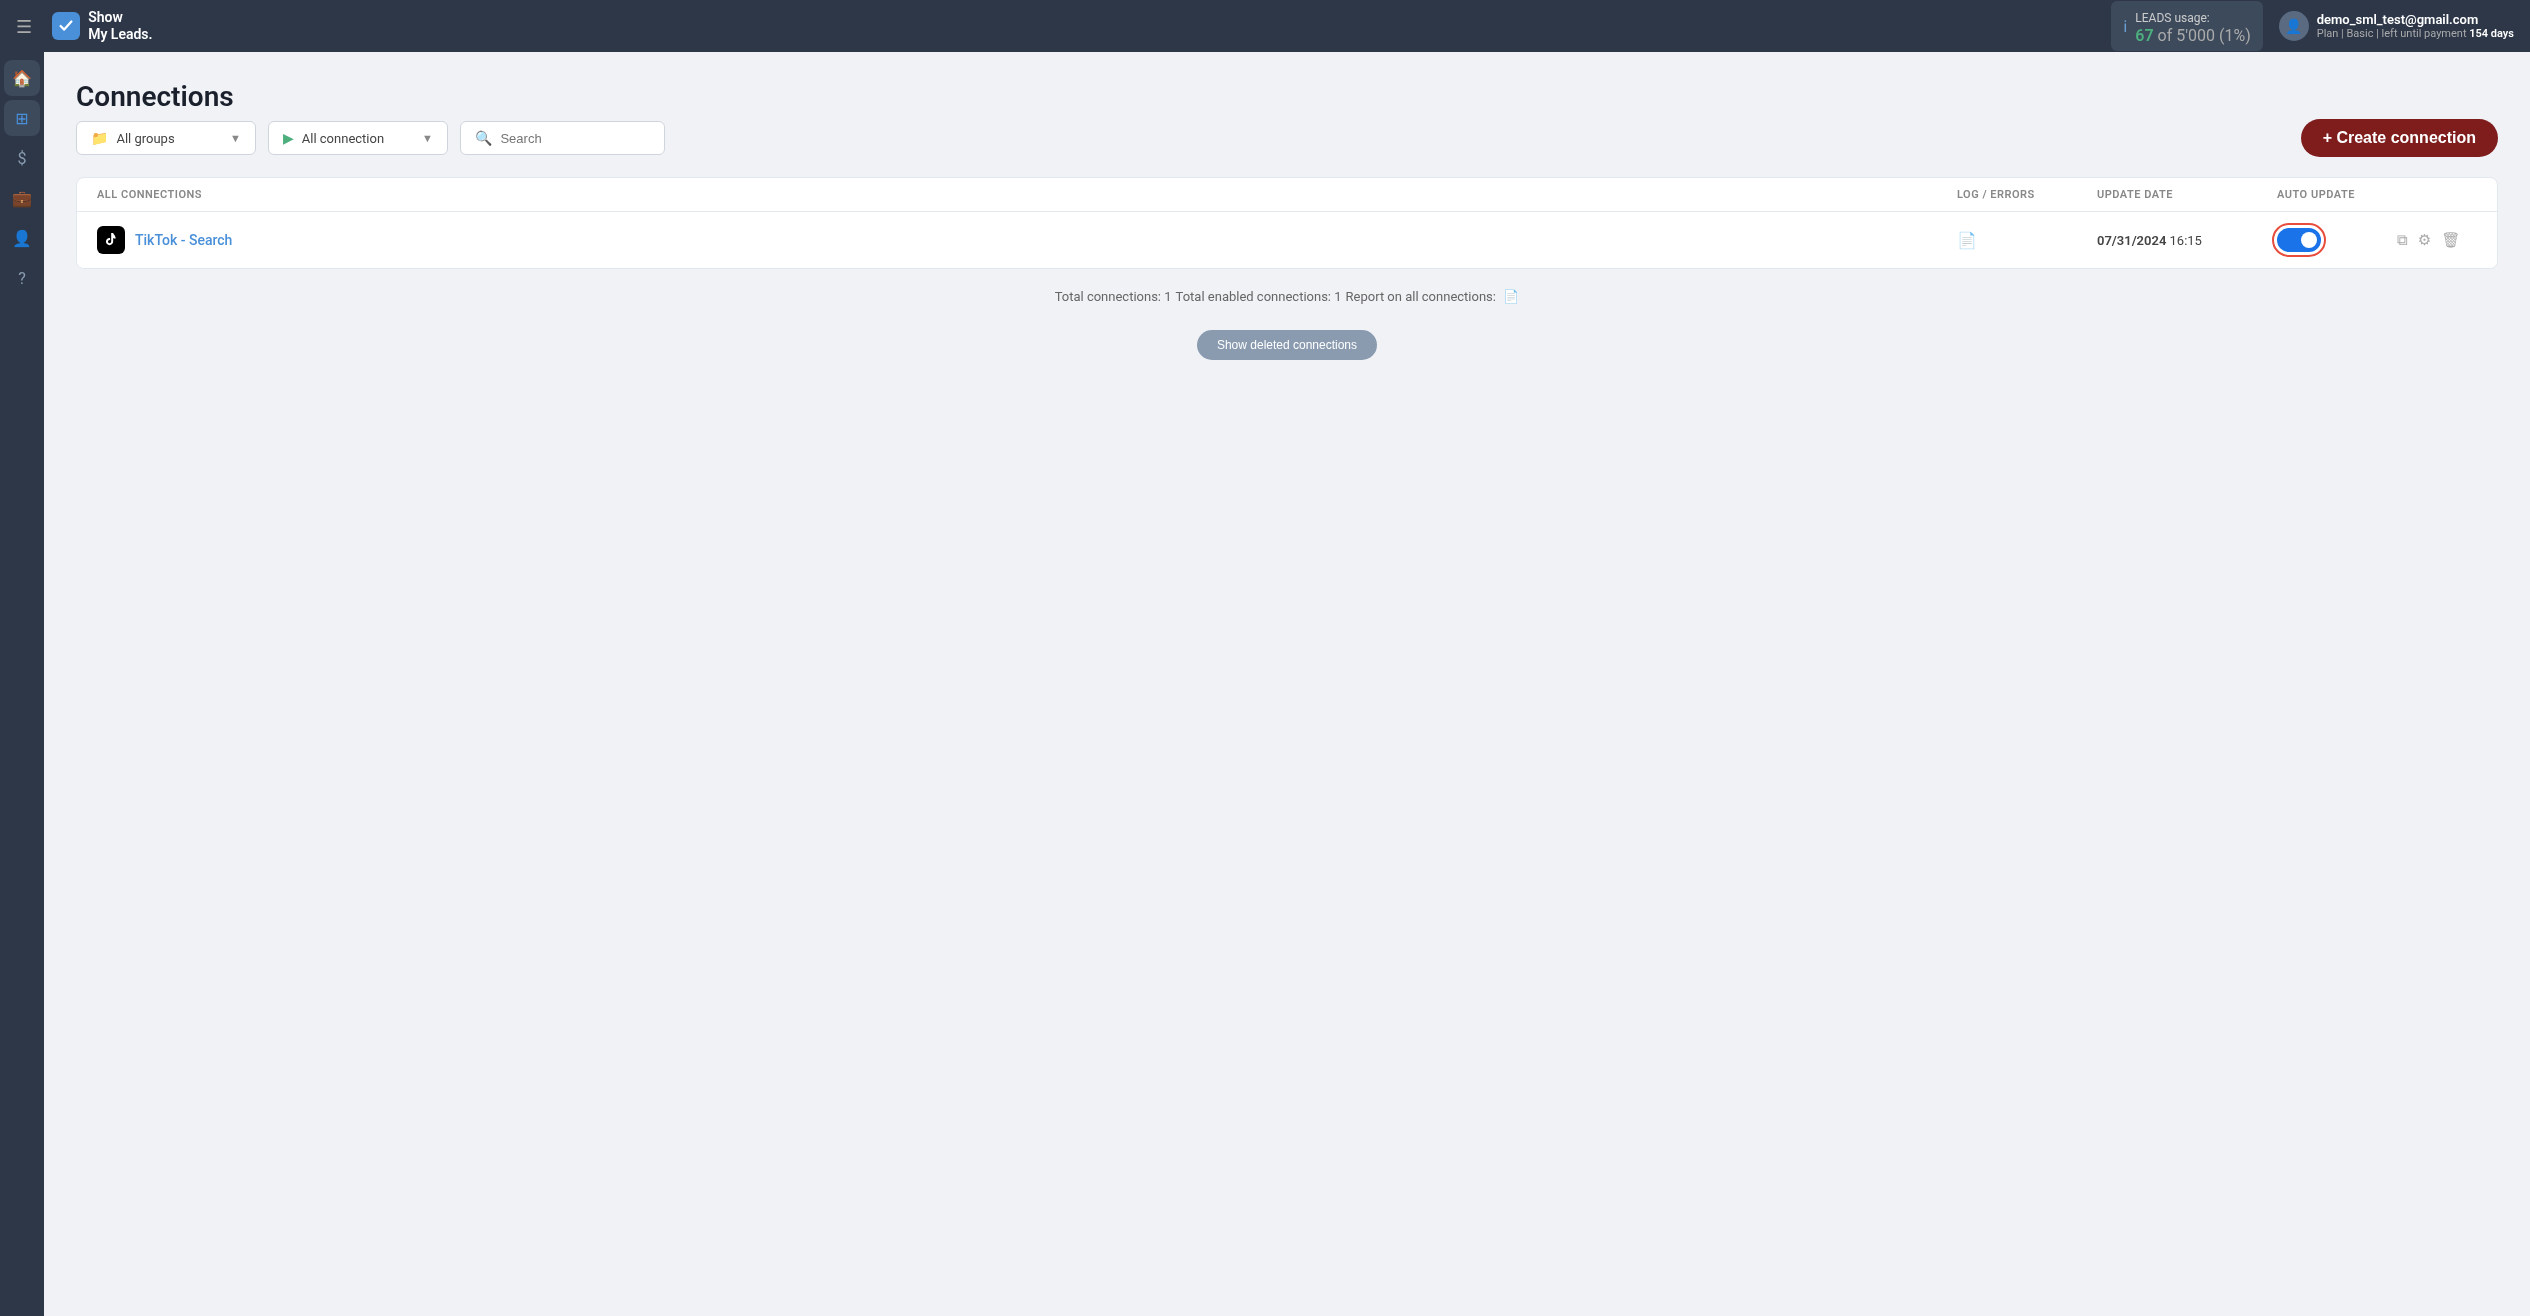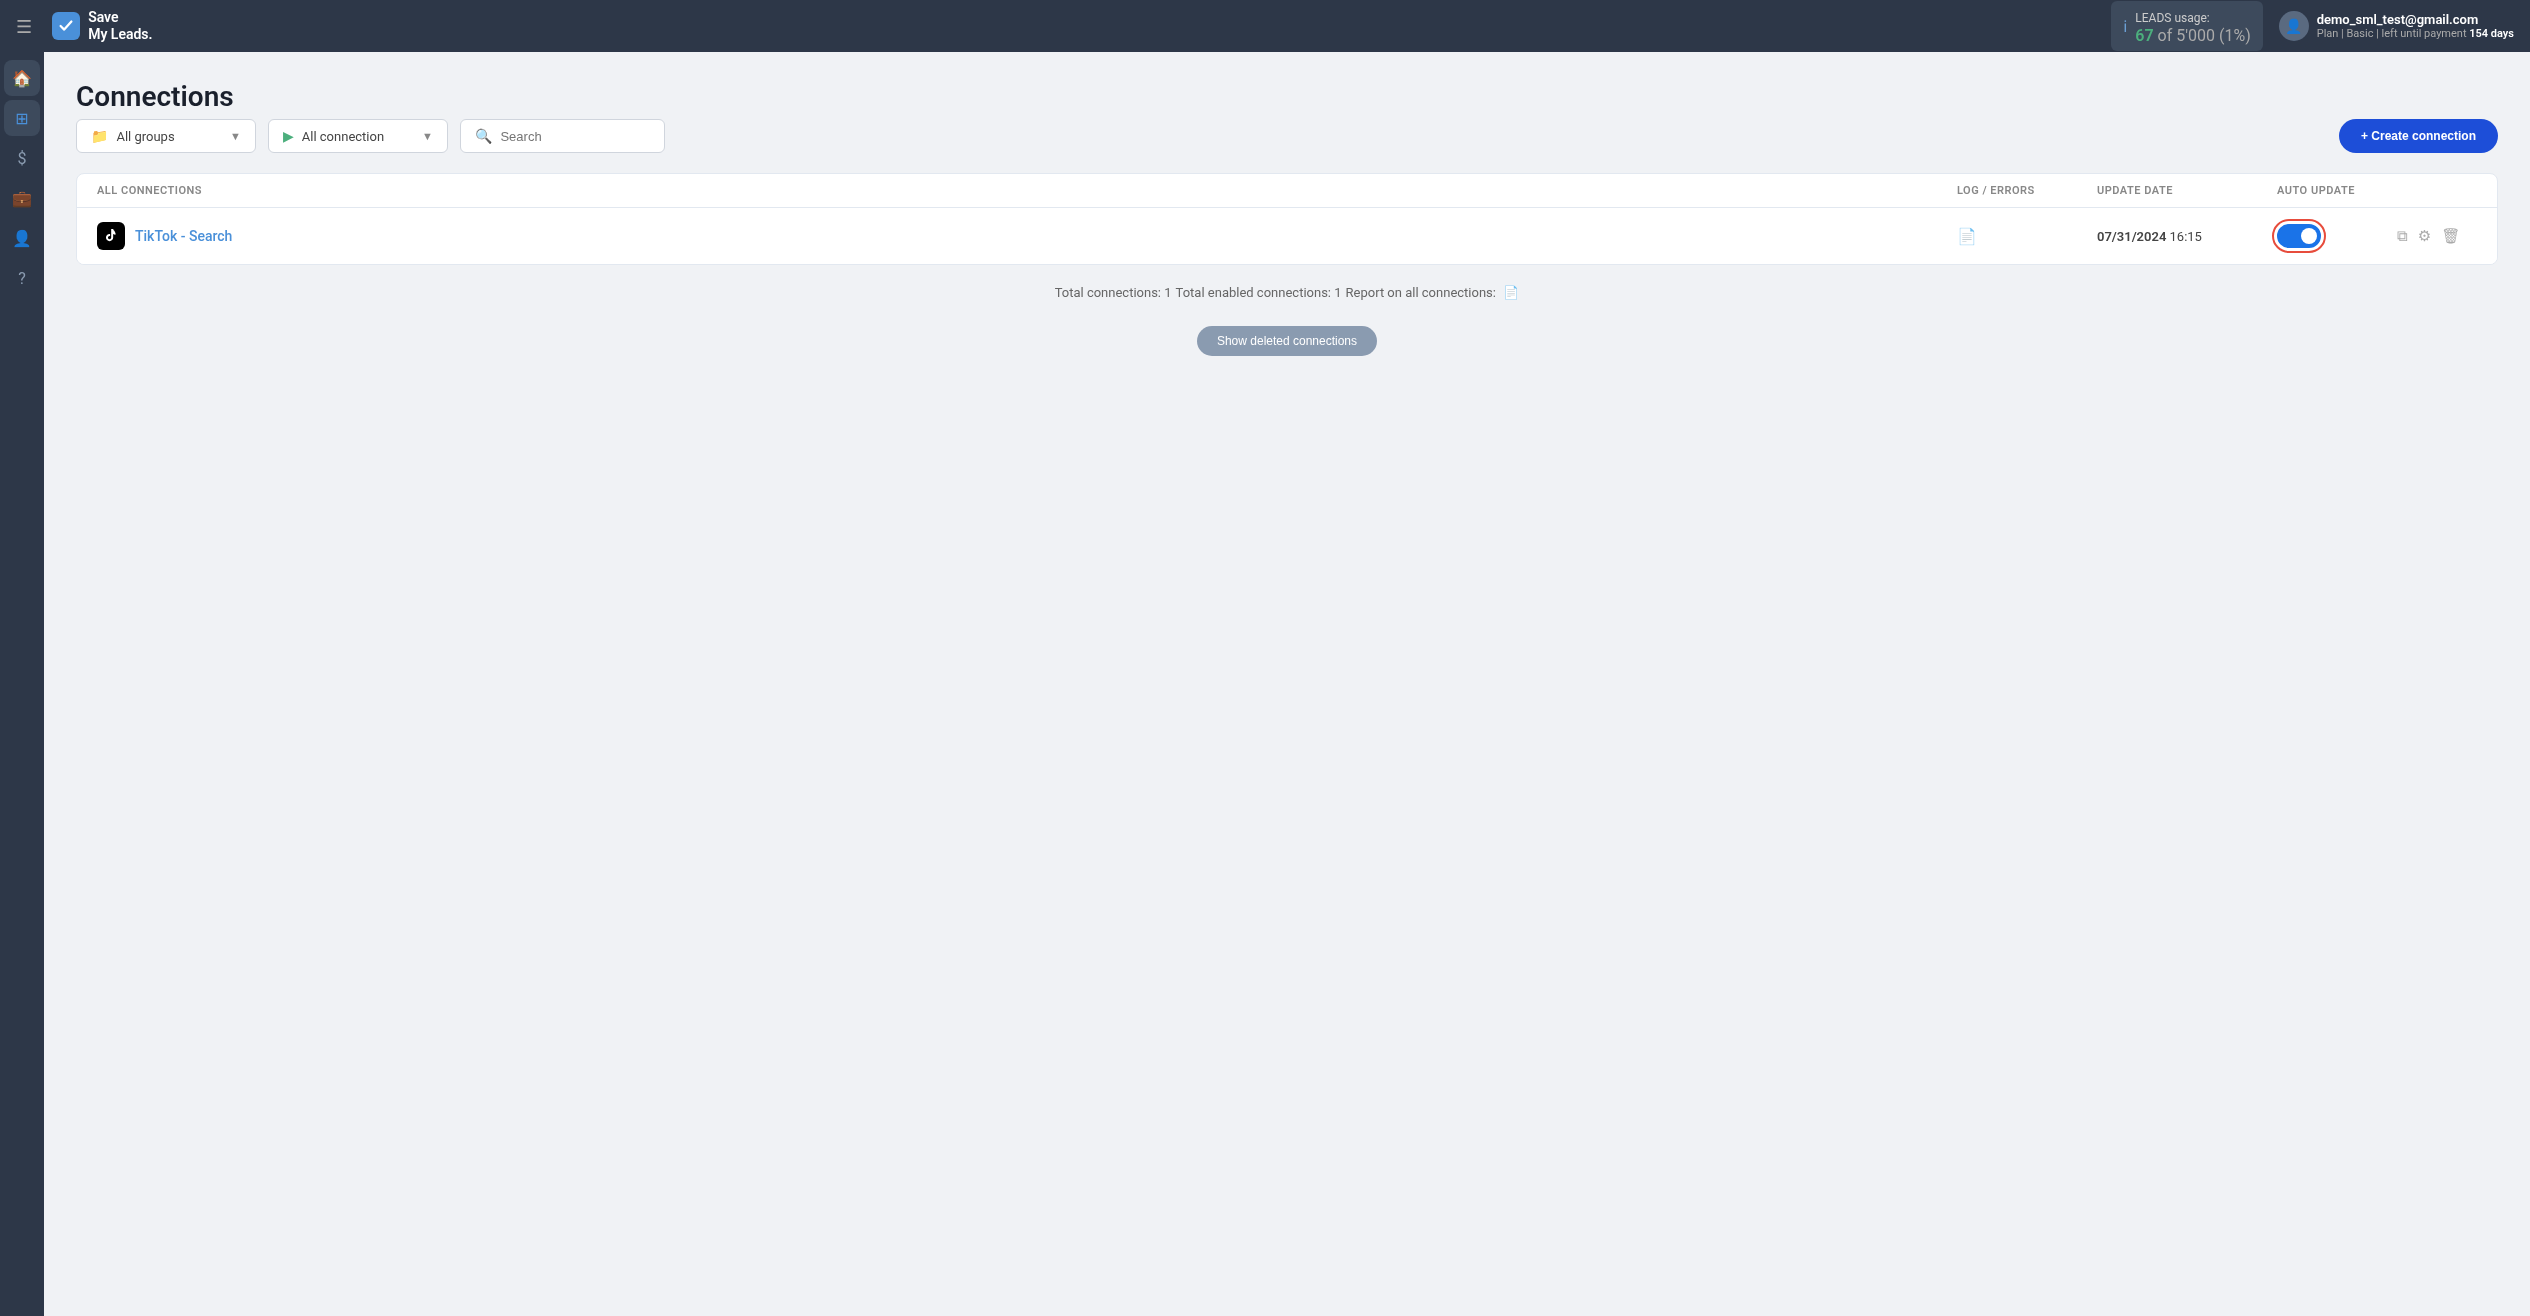--- a/index.html
+++ b/index.html
@@ -59,22 +59,22 @@
       border: 1px solid #d0d5dd; background: white; border-radius: 6px;
       padding: 8px 14px; cursor: pointer; font-size: 13px; color: #444; min-width: 180px;
     }
     .dropdown-btn .chevron { margin-left: auto; color: #888; font-size: 11px; }
     .dropdown-btn .folder-icon { color: #888; font-size: 14px; }
     .dropdown-btn .play-icon { color: #4caf7d; font-size: 14px; }
     .search-input-wrap { display: flex; align-items: center; border: 1px solid #d0d5dd; background: white; border-radius: 6px; padding: 8px 14px; gap: 8px; min-width: 200px; }
     .search-input-wrap input { border: none; outline: none; font-size: 13px; color: #0f172a; width: 150px; }
     .search-icon { color: #aaa; font-size: 14px; }
     .create-btn {
-      margin-left: auto; background: #1d4ed8; color: white; border: none;
-      border-radius: 24px; padding: 10px 22px; font-size: 12px; font-weight: 600;
+      margin-left: auto; background: #7f1d1d; color: white; border: none;
+      border-radius: 24px; padding: 10px 22px; font-size: 16px; font-weight: 600;
       cursor: pointer; display: flex; align-items: center; gap: 6px; white-space: nowrap;
     }
 
     
     .connections-table { background: white; border-radius: 8px; overflow: hidden; border: 1px solid #e2e8f0; }
     .table-header {
       display: grid; grid-template-columns: 1fr 140px 180px 120px 80px;
       padding: 10px 20px; border-bottom: 1px solid #e2e8f0;
       font-size: 11px; font-weight: 600; color: #888; text-transform: uppercase; letter-spacing: 0.5px;
     }
@@ -118,21 +118,21 @@
 <div class="topbar">
   <div class="topbar-left">
     <span class="hamburger">☰</span>
     <div class="topbar-logo">
       <div class="logo-icon">
         <svg viewBox="0 0 20 20">
           <path d="M16 5L8 14l-4-4" stroke="white" stroke-width="2.5" fill="none" stroke-linecap="round" stroke-linejoin="round"></path>
         </svg>
       </div>
       <div class="logo-text">
-        <div>Save</div>
+        <div>Show</div>
         <div>My Leads.</div>
       </div>
     </div>
   </div>
   <div class="topbar-right">
     <div class="leads-usage">
       <span class="usage-icon">ℹ</span>
       <div>
         <span class="usage-text">LEADS usage:</span>
         <br>

